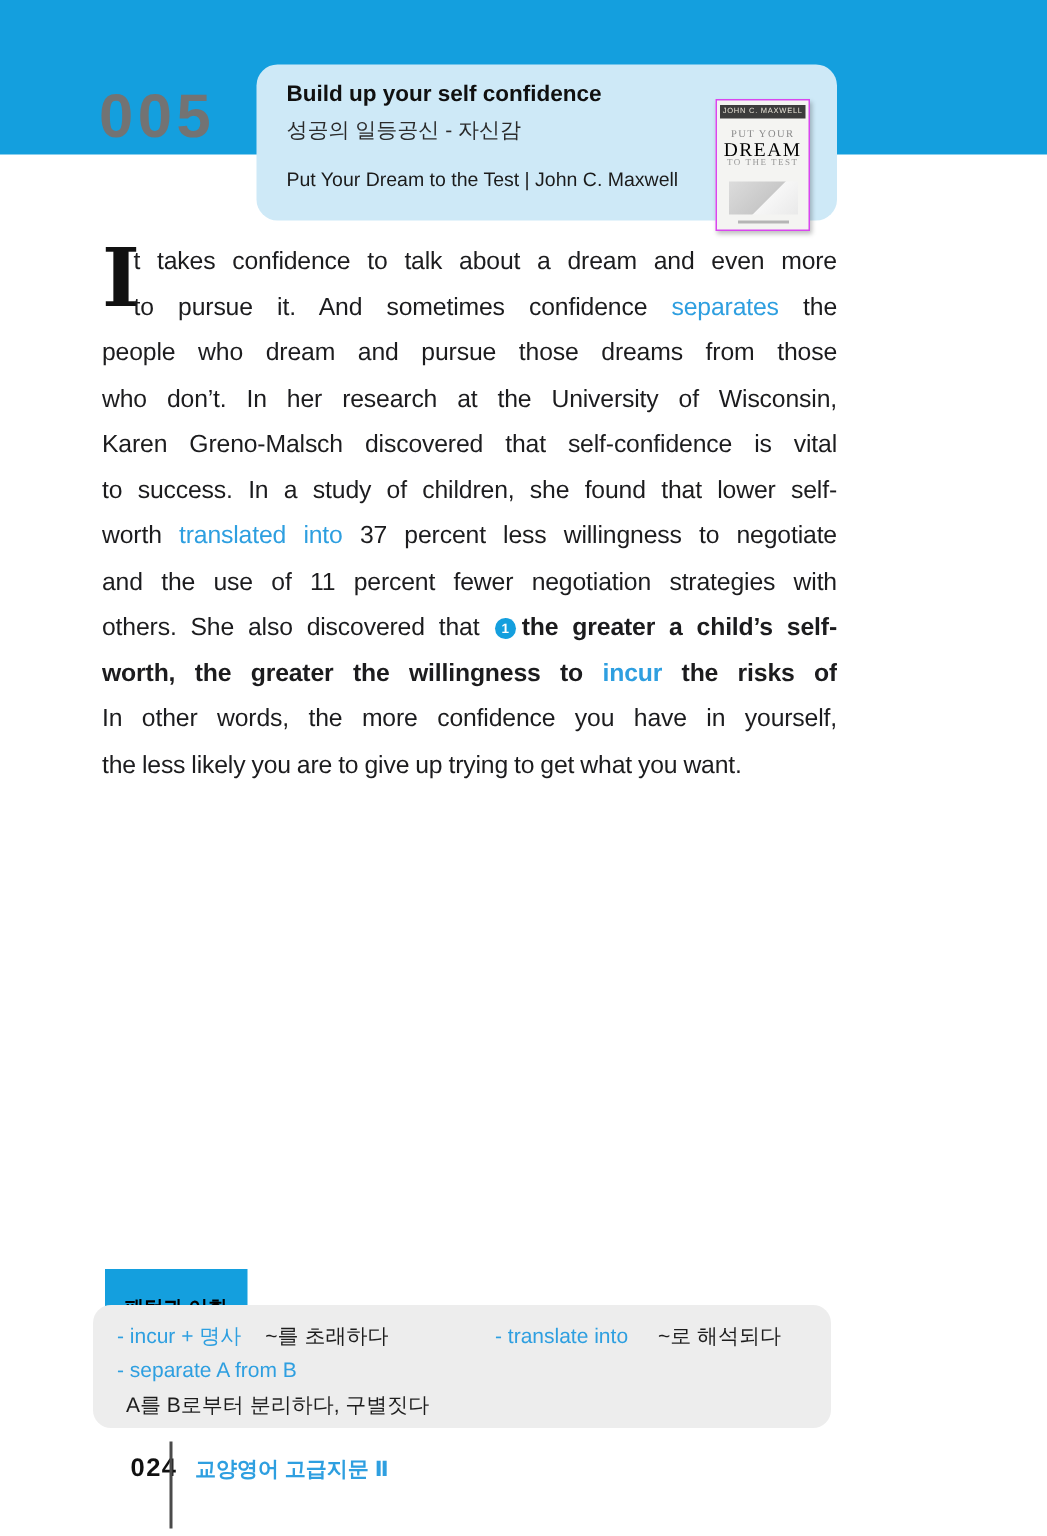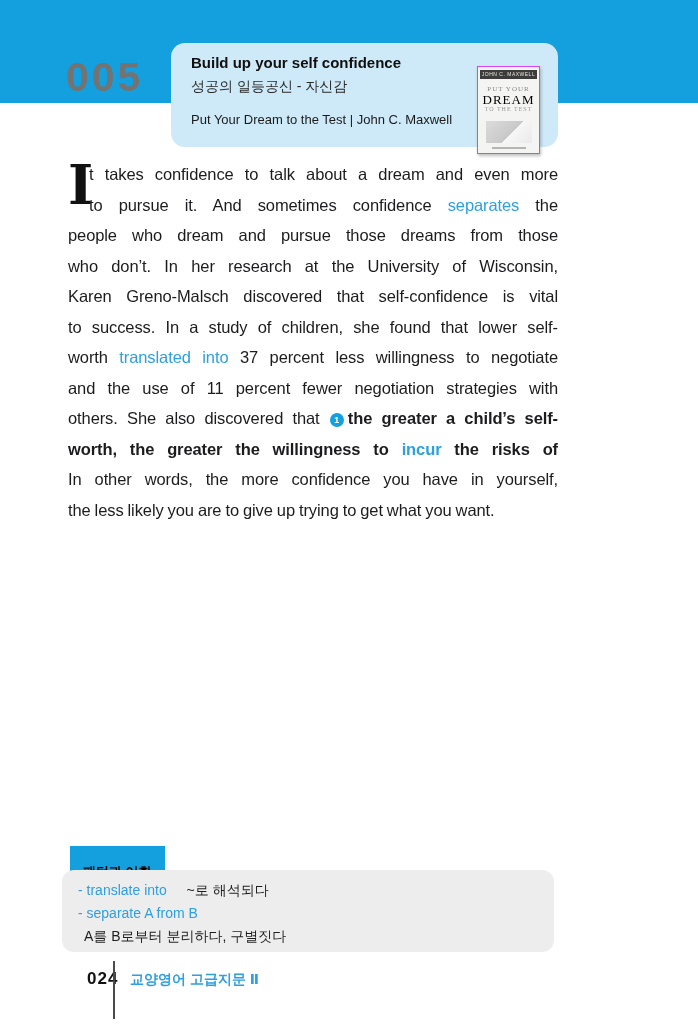--- a/index.html
+++ b/index.html
@@ -135,20 +135,24 @@
         <div class="pline"><span class="seg-b">worth, the greater the willingness to </span><span class="seg-bb">incur</span><span class="seg-b"> the risks of</span></div>
         <div class="pline"><span class="">In other words, the more confidence you have in yourself,</span></div>
         <div class="pline last"><span class="">the less likely you are to give up trying to get what you want.</span></div>
       </div>
   </div>
 
   <div class="vocab-label">패턴과 어휘</div>
 
   <div class="vocab-box">
     <div class="vocab-row">
+      <div class="vocab-pair first">
+        <span class="vterm">- incur + 명사</span>
+        <span class="vmean">~를 초래하다</span>
+      </div>
       <div class="vocab-pair">
         <span class="vterm">- translate into</span>
         <span class="vmean">~로 해석되다</span>
       </div>
     </div>
     <div class="vocab-row">
       <span class="vterm">- separate A from B</span>
     </div>
     <div class="vocab-row">
       <span class="vmean-solo">A를 B로부터 분리하다, 구별짓다</span>

